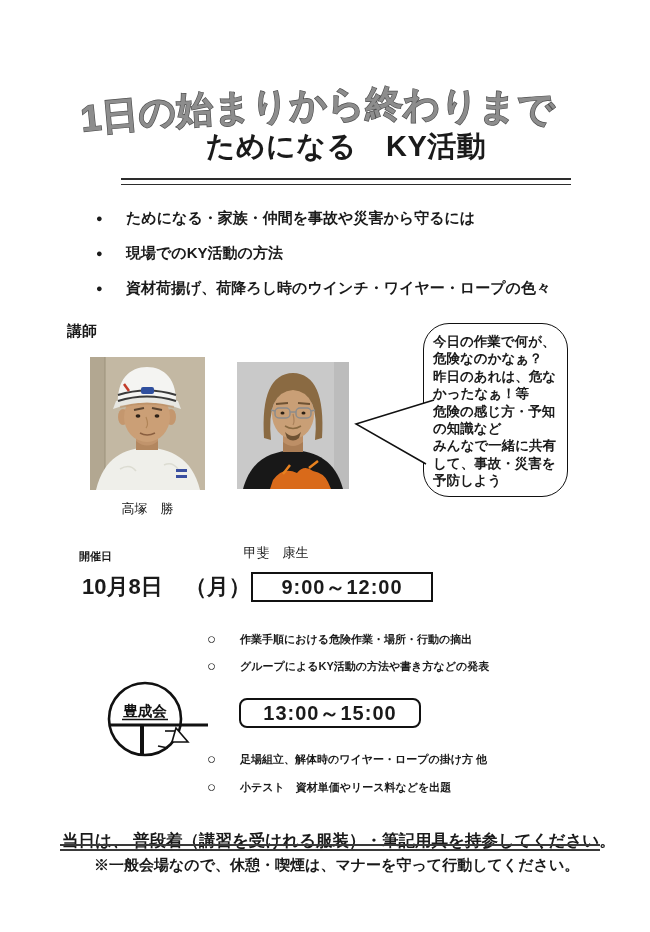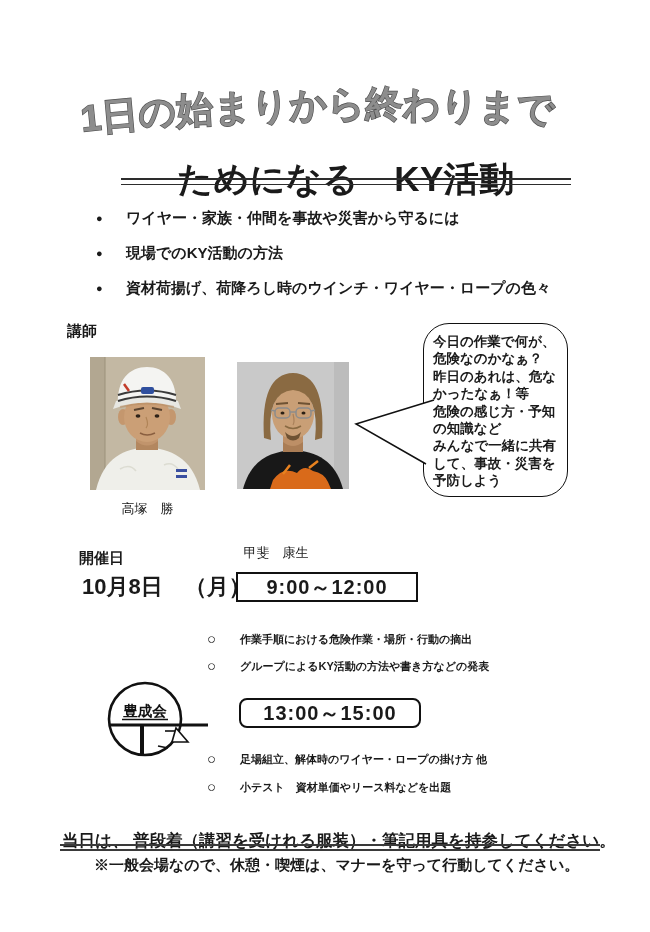--- a/index.html
+++ b/index.html
@@ -11,21 +11,21 @@
 
   
   .arc-svg { left:72px; top:64px; width:510px; height:80px; }
   .arc-text {
     font-family:"Liberation Sans", sans-serif; font-weight:bold; font-size:37px;
     fill:#8d8d8d; stroke:#4f4f4f; stroke-width:1.3px; paint-order:stroke;
   }
 
   .main-title {
     left:120px; top:127px; width:452px; text-align:center;
-    font-size:35px; font-weight:bold; letter-spacing:0.5px; white-space:nowrap;margin-top:29px;
+    font-size:29px; font-weight:bold; letter-spacing:0.5px; white-space:nowrap;
   }
   .title-underline {
     left:121px; top:178px; width:450px; height:4px;
     border-top:2px solid #2d2d2d; border-bottom:1px solid #2d2d2d;
   }
 
   .topics { left:96px; top:208px; width:520px; }
   .topic-row { display:flex; align-items:flex-start; margin-bottom:15px; }
   .dot { width:30px; font-size:11px; line-height:20px; }
   .topic-text { font-size:15px; font-weight:bold; line-height:20px; white-space:nowrap; }
@@ -41,29 +41,29 @@
   .bubble {
     left:423px; top:323px; width:145px; height:174px;
     border:1.5px solid #111; border-radius:26px; background:#fff; box-sizing:border-box;
     padding:9px 6px 1px 9px;
   }
   .bubble-text {
     font-size:13.5px; font-weight:bold; line-height:17.4px; white-space:pre-line;
   }
   .bubble-tail { left:348px; top:388px; width:92px; height:92px; }
 
-  .schedule-heading { left:79px; top:549px; font-size:15px; font-weight:bold; }
+  .schedule-heading { left:79px; top:549px; font-size:11px; font-weight:bold; }
   .schedule-date { left:82px; top:572px; font-size:22px; font-weight:bold; white-space:nowrap; }
 
   .time-box {
     width:178px; height:26px; border:2px solid #111; background:#fff;
     display:flex; align-items:center; justify-content:center;
     font-size:20px; font-weight:bold; letter-spacing:1px;
   }
-  .time-box-1 { left:236px; top:572px; }
+  .time-box-1 { left:251px; top:572px; }
   .time-box-2 { left:239px; top:698px;border-radius:8px; }
 
   .session-item { display:flex; align-items:flex-start; }
   .circle-marker { width:33px; font-size:15px; font-weight:bold; line-height:20px; }
   .session-text { font-size:11px; font-weight:bold; line-height:20px; white-space:nowrap; }
   .si-1a { left:207px; top:629px; }
   .si-1b { left:207px; top:656px; }
   .si-2a { left:207px; top:749px; }
   .si-2b { left:207px; top:777px; }
 
@@ -92,21 +92,21 @@
       <textPath href="#arcPath" startOffset="2">1日の始まりから終わりまで</textPath>
     </text>
   </svg>
 
   <div class="abs main-title">ためになる　KY活動</div>
   <div class="abs title-underline"></div>
 
   <div class="abs topics">
     <div class="topic-row">
       <span class="dot">●</span>
-      <span class="topic-text">ワイヤー・家族・仲間を事故や災害から守るには</span>
+      <span class="topic-text">ためになる・家族・仲間を事故や災害から守るには</span>
     </div>
     <div class="topic-row">
       <span class="dot">●</span>
       <span class="topic-text">現場でのKY活動の方法</span>
     </div>
     <div class="topic-row">
       <span class="dot">●</span>
       <span class="topic-text">資材荷揚げ、荷降ろし時のウインチ・ワイヤー・ロープの色々</span>
     </div>
   </div>

